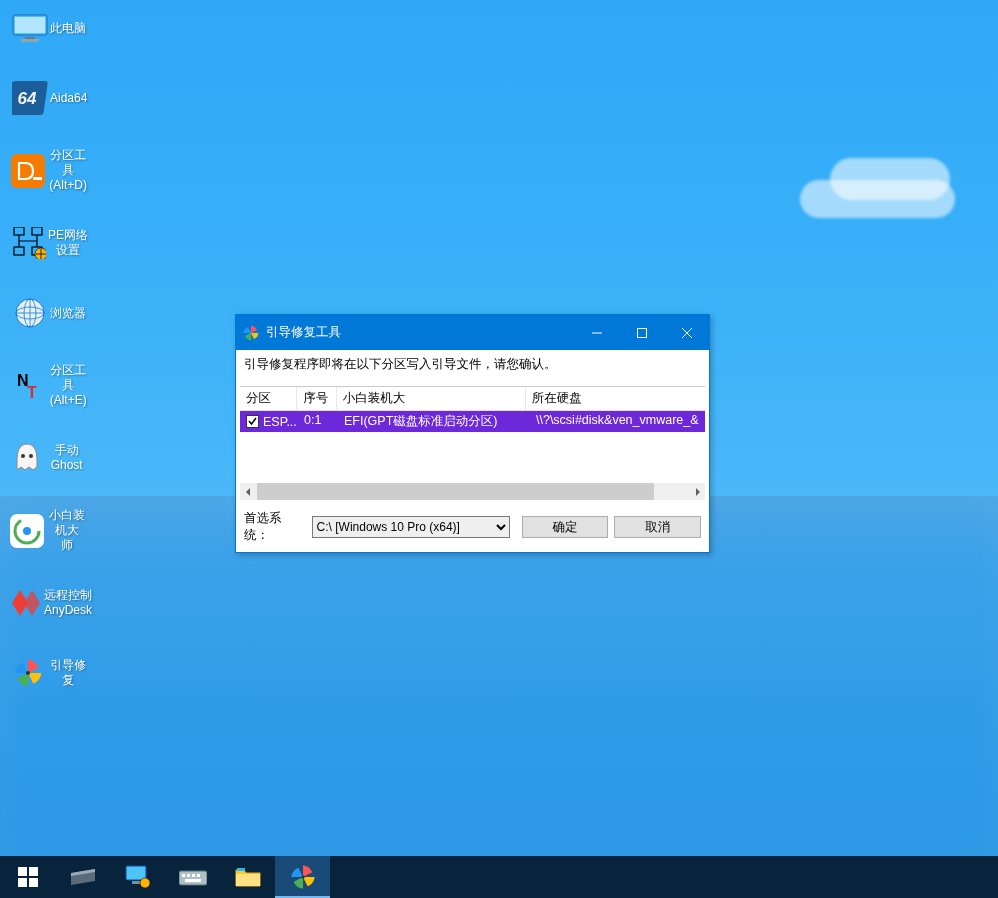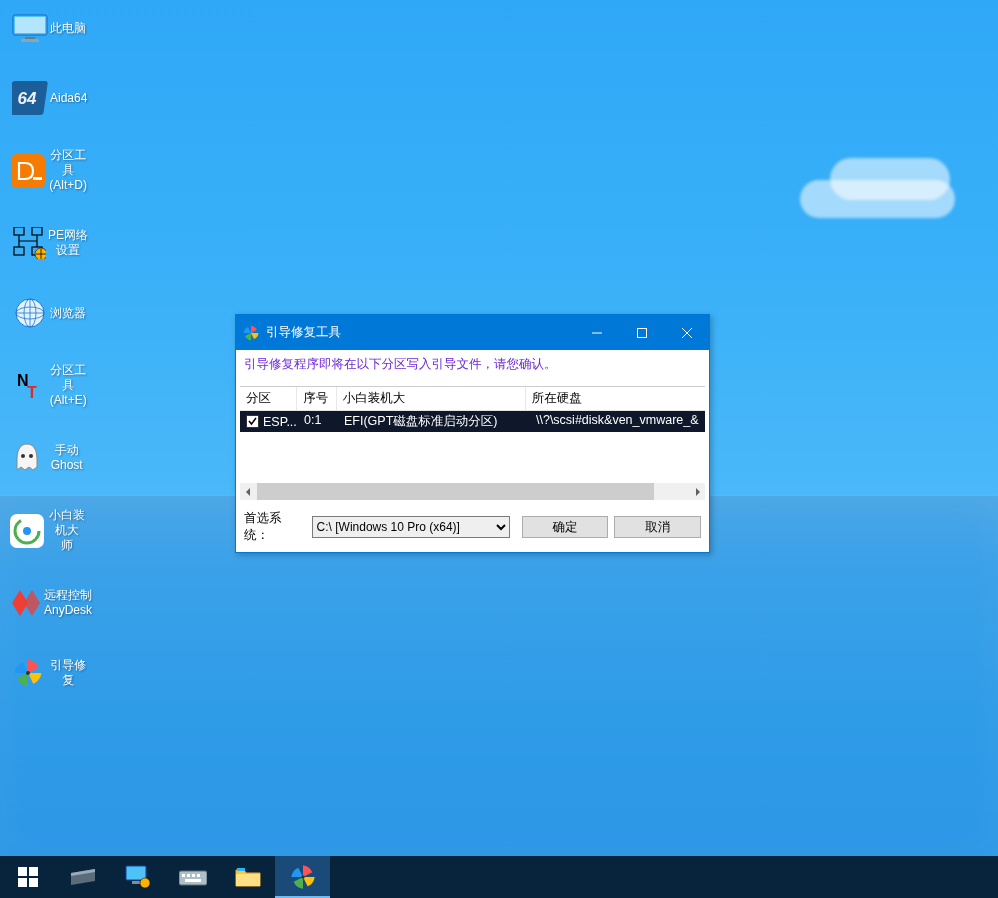--- a/index.html
+++ b/index.html
@@ -32,26 +32,26 @@
     box-shadow: 2px 2px 6px rgba(0,0,0,0.25);
     font-size: 12.5px;
   }
   .titlebar {
     background: #0078D7; height: 35px; display:flex; align-items:center; color:#ffffff;
     user-select: none;
   }
   .titlebar .ticon { width: 22px; height: 22px; margin-left: 4px; display:flex;align-items:center;justify-content:center;}
   .titlebar .ttxt { font-size: 12.5px; margin-left: 4px; flex:1;}
   .tbtn { width: 45px; height: 29px; display:flex;align-items:center;justify-content:center; color:#fff;}
-  .msg { padding: 6px 8px 5px 8px; font-size: 12.5px; color:#6d28d9; }
+  .msg { padding: 6px 8px 5px 8px; font-size: 12.5px; color:#000000; }
   .table-wrap { margin: 8px 4px; border-top:1px solid #ccc; }
   .thead { display:flex; background:#fff; font-size:12.5px; border-bottom:1px solid #e3e3e3;}
   .thead > div { padding: 3px 6px; border-right:1px solid #e8e8e8; }
   .tbody { height: 64px; overflow:hidden; }
-  .trow { display:flex; background:#0f172a; color:#fff; font-size:12.5px; }
+  .trow { display:flex; background:#6d28d9; color:#fff; font-size:12.5px; }
   .trow > div { padding: 2px 6px; overflow:hidden; white-space:nowrap; }
   .c0 { width: 58px; display:flex; align-items:center; gap:4px;}
   .c1 { width: 40px; }
   .c2 { width: 192px; }
   .c3 { width: 182px; }
   .chk { width:13px; height:13px; background:#fff; border:1px solid #333; display:inline-flex;align-items:center;justify-content:center; }
   .chk svg {width:11px;height:11px;}
 
   .hscroll { display:flex; align-items:center; height:17px; margin:0 4px 4px 4px; background:#f0f0f0;}
   .hscroll .arr { width:17px;height:17px;background:#f0f0f0;display:flex;align-items:center;justify-content:center;border:0;}

